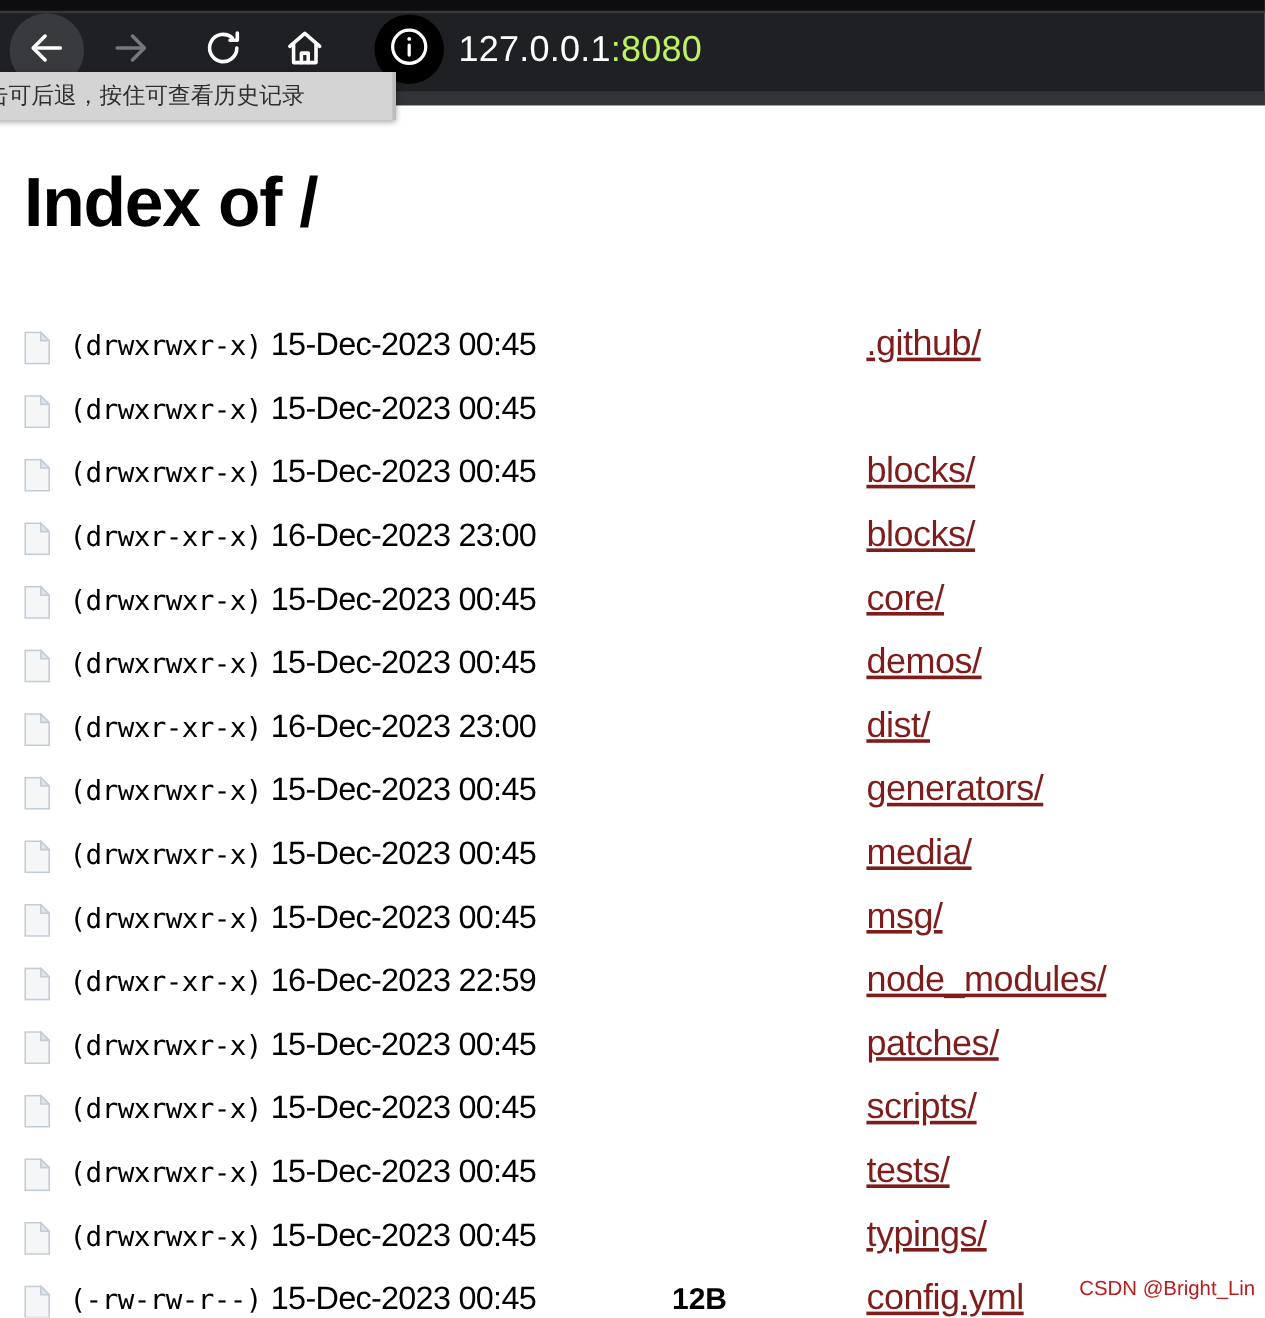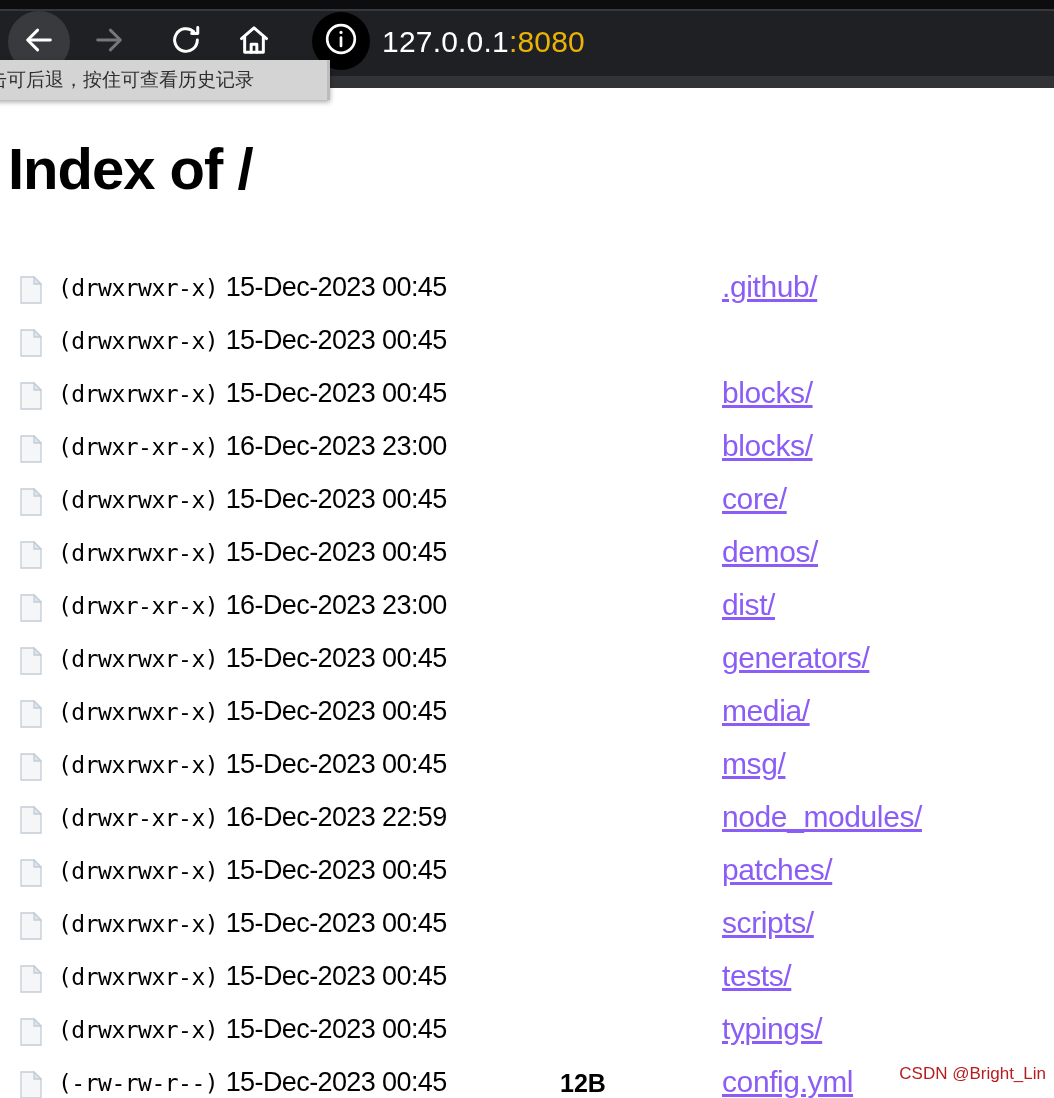--- a/index.html
+++ b/index.html
@@ -64,21 +64,21 @@
     display: flex; align-items: center; justify-content: center;
   }
   #url-text {
     position: absolute;
     left: 382px; top: 25px;
     font-size: 30px;
     letter-spacing: 0.2px;
     color: #ffffff;
     white-space: nowrap;
   }
-  #url-port { color: #eab308; }
+  #url-port { color: #bef264; }
 
   
   #back-tooltip {
     position: absolute;
     left: -8px; top: 60px;
     width: 338px; height: 40px;
     background: #d4d4d4;
     border-right: 3px solid #bcbcbc;
     box-shadow: 0 2px 5px rgba(0,0,0,.35);
     display: flex; align-items: center;
@@ -97,21 +97,21 @@
   
   #page {
     position: absolute;
     left: 0; top: 88px;
     width: 1054px; height: 1010px;
     background: #ffffff;
     overflow: hidden;
   }
   #page-title {
     position: absolute;
-    left: 8px; top: 47px;
+    left: 20px; top: 47px;
     font-size: 58px;
     font-weight: bold;
     color: #000000;
     letter-spacing: -1px;
     white-space: nowrap;
     text-align: center;
   }
 
   #listing {
     position: absolute;
@@ -150,21 +150,21 @@
     width: 120px;
     text-align: left;
     font-size: 25px;
     font-weight: bold;
     color: #000000;
   }
   .name-link {
     position: absolute;
     left: 722px; top: 2px;
     font-size: 30px;
-    color: #8b5cf6;
+    color: #7f1d1d;
     text-decoration: underline;
     text-underline-offset: 2px;
     letter-spacing: -0.4px;
     cursor: pointer;
     white-space: nowrap;
   }
 
   #watermark {
     position: absolute;
     right: 8px; bottom: 14px;

